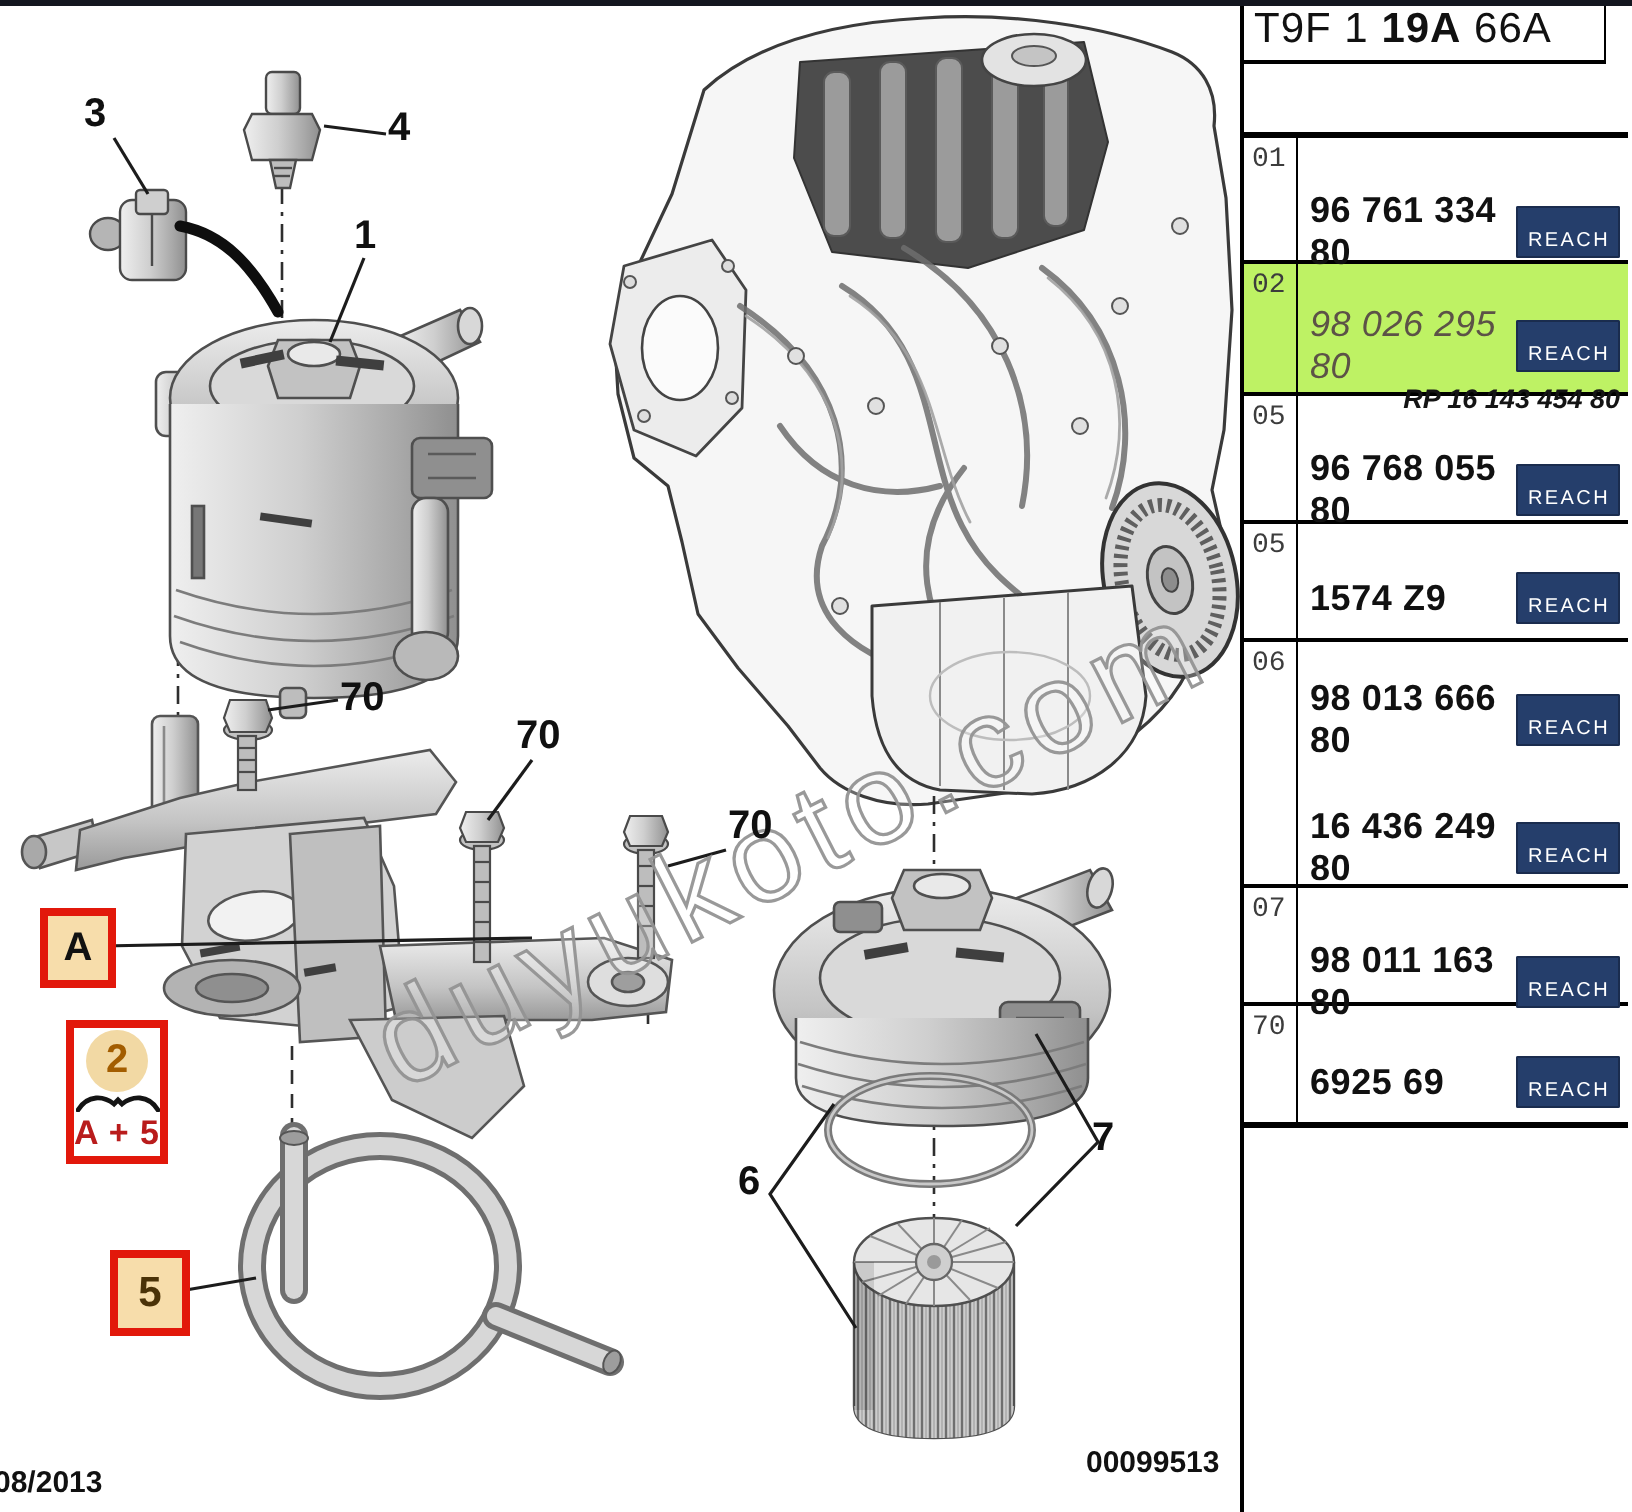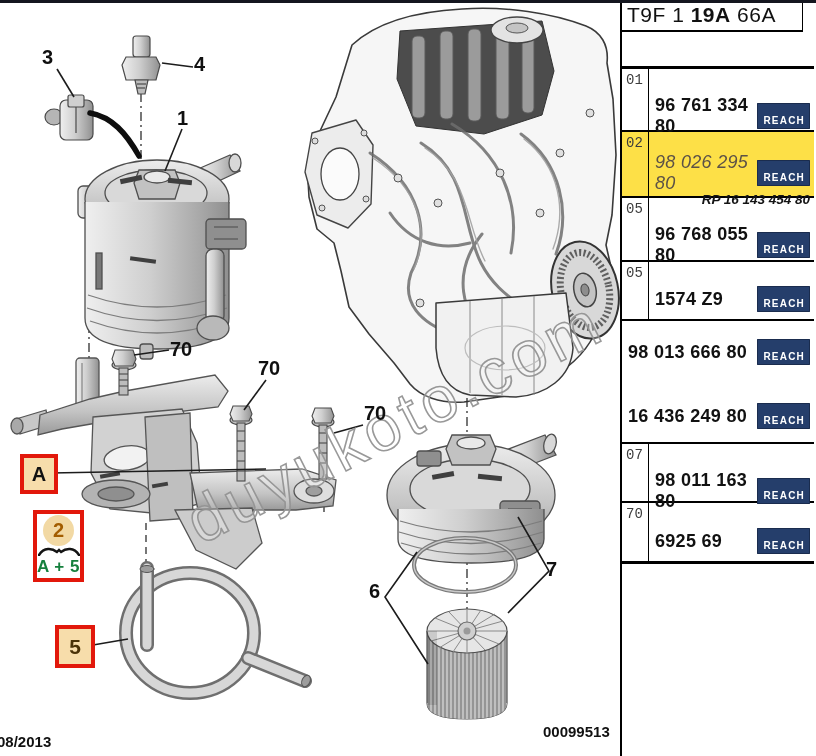--- a/index.html
+++ b/index.html
@@ -9,51 +9,51 @@
 
   
   .ptable{position:absolute;left:620px;top:3px;width:194px;height:753px;
           border-left:2px solid #000;background:#fff;box-sizing:border-box;}
   .code-cell{height:29px;border-bottom:2px solid #000;border-right:1px solid #000;
              width:181px;box-sizing:border-box;display:flex;align-items:flex-start;
              padding-left:5px;font-size:21px;letter-spacing:.5px;white-space:pre;}
   .code-cell .b{font-weight:bold;}
   .vehicle-row{height:34px;border-bottom:3px solid #000;}
   .prow{display:flex;border-bottom:2px solid #000;box-sizing:border-box;}
-  .prow.hl{background:#fde047;}
+  .prow.hl{background:#bef264;}
   .prow.last{border-bottom:3px solid #000;}
   .numcell{width:27px;border-right:1px solid #000;box-sizing:border-box;
            font-size:14px;color:#3c3c3c;padding:3px 0 0 4px;font-family:Liberation Mono, monospace;}
   .pcontent{flex:1;position:relative;}
   .pline{position:absolute;left:0;right:0;display:flex;align-items:center;
          justify-content:space-between;padding:0 4px 0 6px;}
   .pnum{font-weight:bold;font-size:18px;letter-spacing:.3px;}
   .hl .pnum{font-weight:normal;font-style:italic;color:#5c5247;}
   .rpline{position:absolute;right:4px;font-weight:bold;font-style:italic;
           font-size:13.5px;color:#141414;margin-top:16px;}
-  .reach{background:#253e6b;color:#fff;font-weight:bold;font-size:10px;
+  .reach{background:#253e6b;color:#fff;font-weight:normal;font-size:10px;
          letter-spacing:1.2px;padding:12px 5px 3px 6px;border-radius:1px;
          box-shadow:inset 0 0 0 1px #1a2c4e;cursor:pointer;text-align:center;}
   .h63{height:63px}.h66{height:66px}.h64{height:64px}.h59{height:59px}
   .h123{height:123px}.h61{height:61px}
 
   
   .diagram{position:absolute;left:0;top:3px;width:620px;height:753px;}
   .callout{position:absolute;font-weight:bold;font-size:20px;color:#101010;line-height:1;}
   .redbox{position:absolute;border:4px solid #e2180b;box-sizing:border-box;
           display:flex;align-items:center;justify-content:center;}
   .tanfill{background:#f7ddab;}
   .abox{left:20px;top:451px;width:38px;height:40px;font-weight:bold;font-size:20px;}
   .fivebox{left:55px;top:622px;width:40px;height:43px;font-weight:bold;font-size:21px;color:#4a3208;}
   .combobox{left:33px;top:507px;width:51px;height:72px;background:#fff;
             flex-direction:column;justify-content:flex-start;}
   .circ2{width:31px;height:31px;border-radius:50%;background:#f2d9a4;color:#a35d00;
          font-weight:bold;font-size:20px;display:flex;align-items:center;
          justify-content:center;margin-top:1px;}
-  .aplus5{font-weight:bold;font-size:17px;color:#15803d;margin-top:1px;letter-spacing:.5px;}
+  .aplus5{font-weight:bold;font-size:17px;color:#b91c1c;margin-top:1px;letter-spacing:.5px;}
   .footer-date{position:absolute;left:-3px;top:730px;font-weight:bold;font-size:15px;}
   .footer-doc{position:absolute;left:543px;top:720px;font-weight:bold;font-size:15px;}
 </style>
 </head>
 <body>
 
 <div class="topbar"></div>
 
 <div class="diagram">
 
@@ -395,20 +395,21 @@
     <div class="numcell">05</div>
     <div class="pcontent">
       <div class="pline" style="top:24px">
         <span class="pnum">1574 Z9</span>
         <span class="reach">REACH</span>
       </div>
     </div>
   </div>
 
   <div class="prow h123">
+    <div class="numcell">06</div>
     <div class="pcontent">
       <div class="pline" style="top:18px">
         <span class="pnum">98 013 666 80</span>
         <span class="reach">REACH</span>
       </div>
       <div class="pline" style="top:82px">
         <span class="pnum">16 436 249 80</span>
         <span class="reach">REACH</span>
       </div>
     </div>

